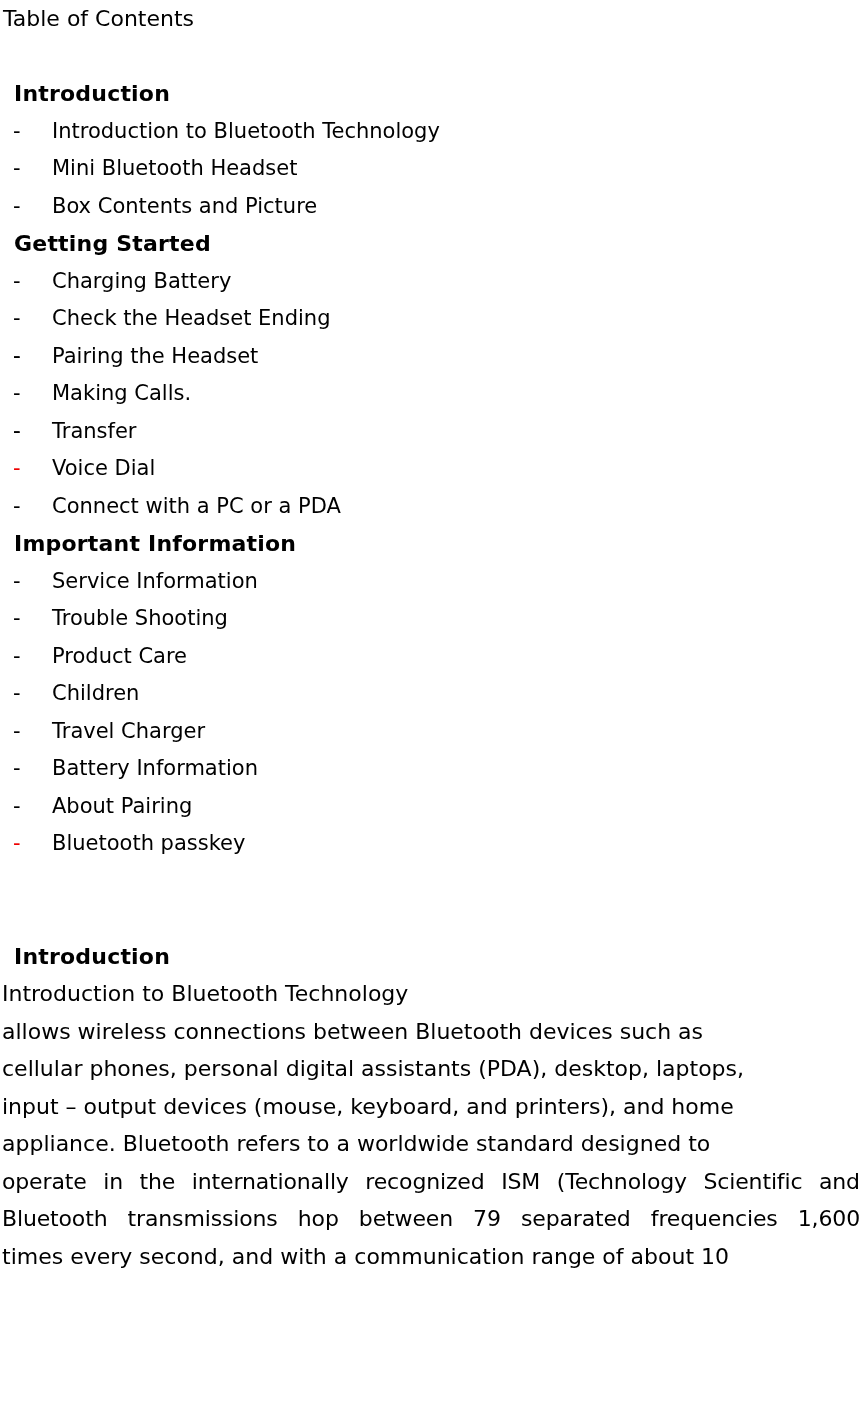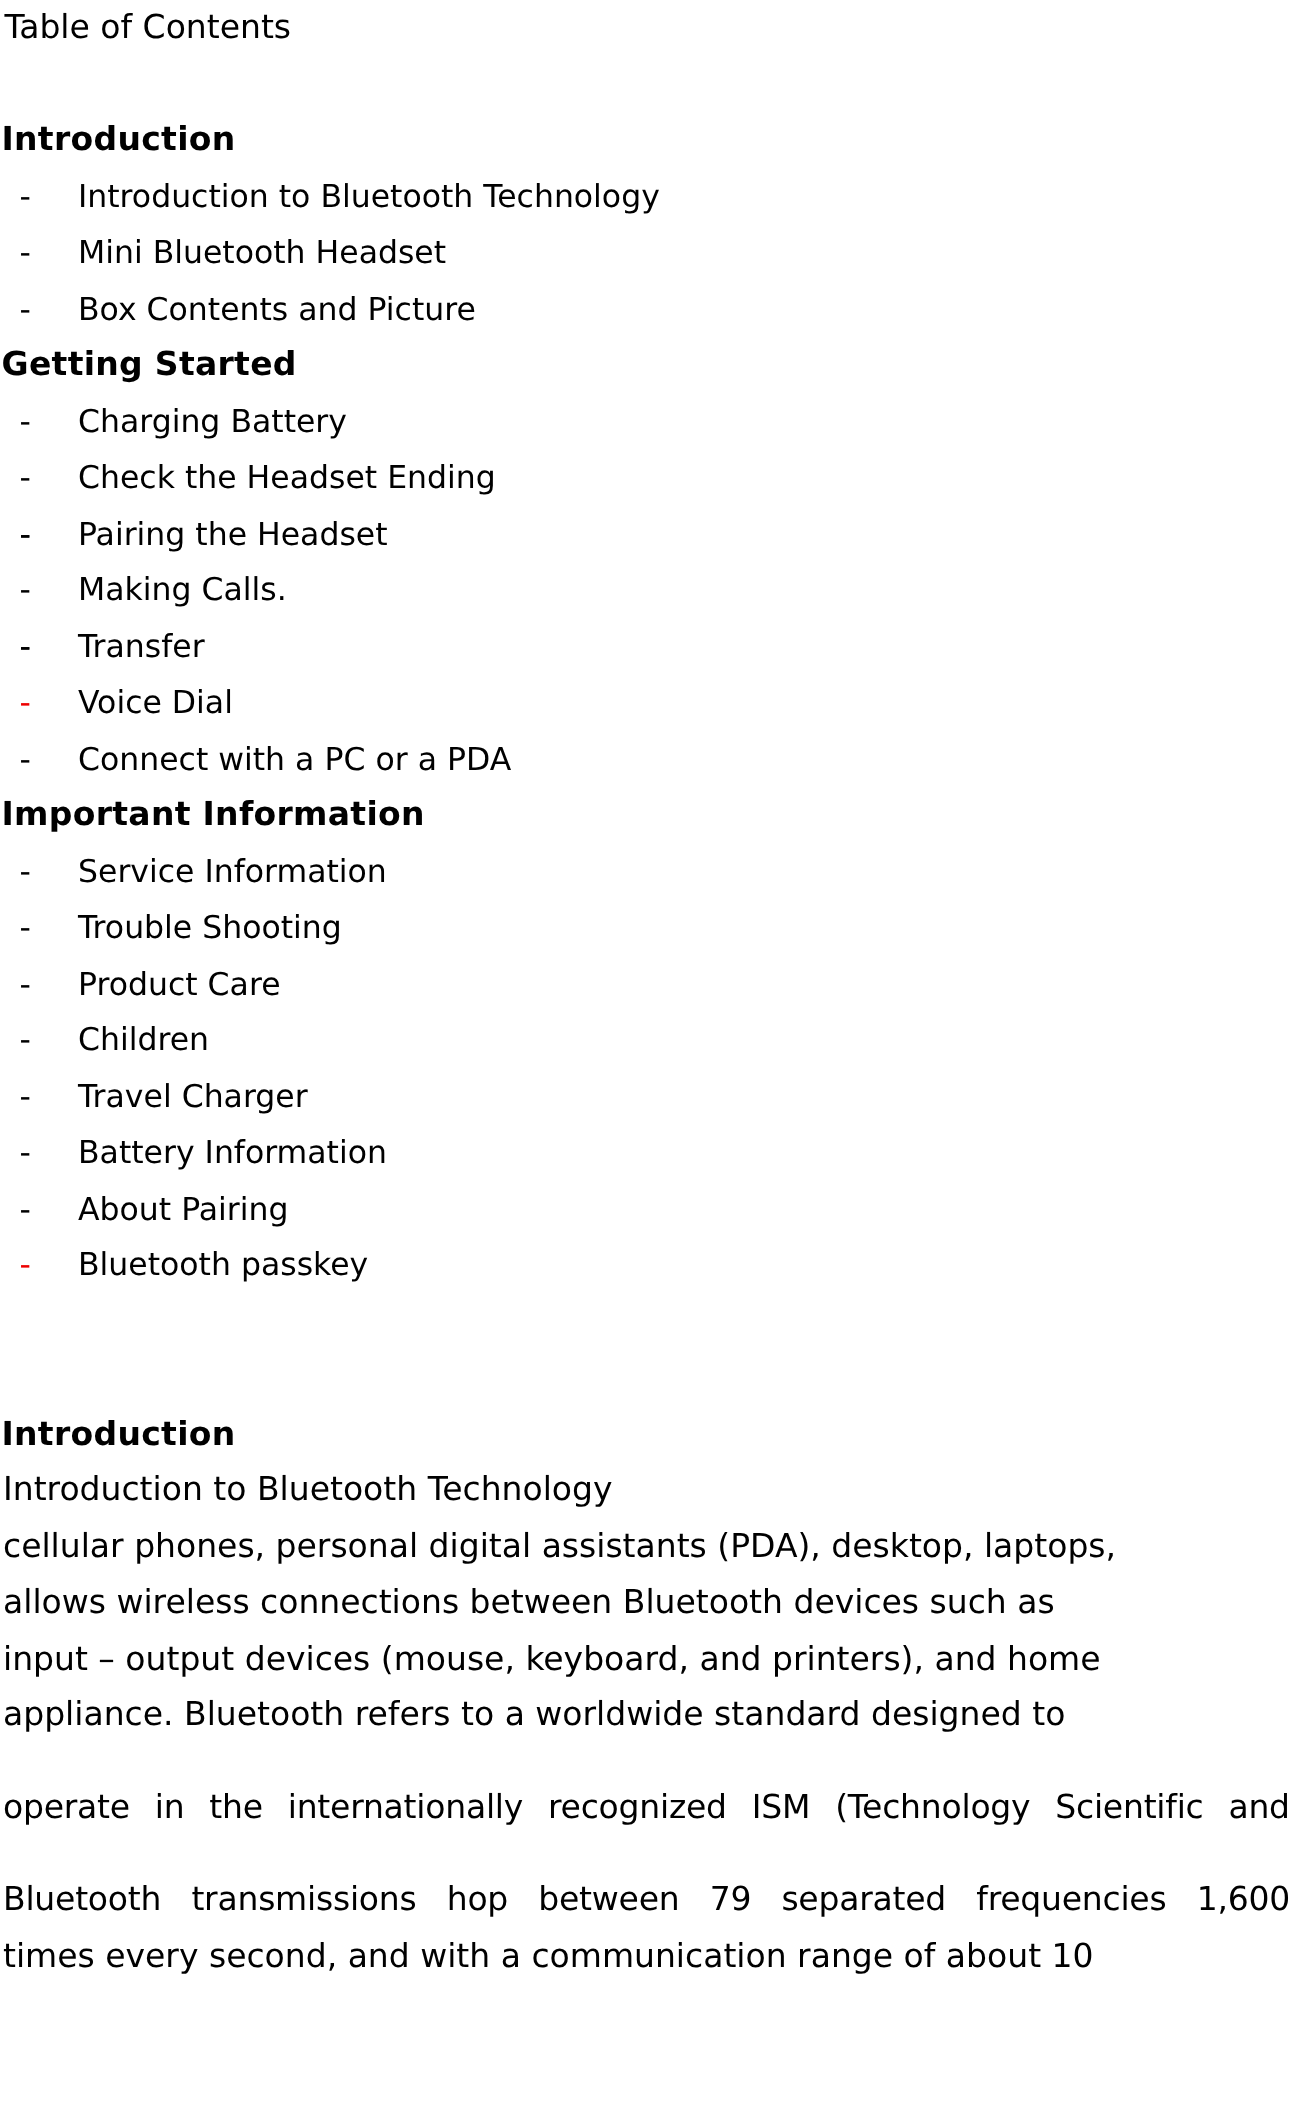--- a/index.html
+++ b/index.html
@@ -31,21 +31,21 @@
     padding-left: 3px;
     white-space: pre;
   }
   .spacer-line {
     height: 37.5px;
   }
   .section-heading {
     font-size: 22px;
     line-height: 37.5px;
     font-weight: bold;
-    padding-left: 1px;
+    padding-left: 14px;
     white-space: pre;
     letter-spacing: 0.2px;
   }
   .toc-item {
     font-size: 21px;
     line-height: 37.5px;
     white-space: pre;
     display: block;
     position: relative;
     padding-left: 52px;
@@ -83,21 +83,20 @@
   
   .para-line.justify {
     display: flex;
     justify-content: space-between;
     width: 858px;
     white-space: pre;
   }
   .para-line.justify > span { white-space: pre; }
   .para-line.tight {
     letter-spacing: -0.15px;
-    margin-top: 24px;
   }
 </style>
 </head>
 <body>
 
 <div class="page">
 
   <div class="doc-title">Table of Contents</div>
 
   <div class="spacer-line"></div>
@@ -129,22 +128,22 @@
     </div>
 
   <div class="spacer-line"></div>
   <div class="spacer-line"></div>
 
   <div class="section-heading">Introduction</div>
 
   <div class="body-line-plain">Introduction to Bluetooth Technology</div>
 
   <div class="para" id="para-root">
+      <div class="para-line">allows wireless connections between Bluetooth devices such as</div>
       <div class="para-line">cellular phones, personal digital assistants (PDA), desktop, laptops,</div>
-      <div class="para-line">allows wireless connections between Bluetooth devices such as</div>
       <div class="para-line">input – output devices (mouse, keyboard, and printers), and home</div>
       <div class="para-line">appliance. Bluetooth refers to a worldwide standard designed to</div>
       <div class="para-line justify tight"><span>operate</span><span>in</span><span>the</span><span>internationally</span><span>recognized</span><span>ISM</span><span>(Technology</span><span>Scientific</span><span>and</span></div>
       <div class="para-line justify tight"><span>Bluetooth</span><span>transmissions</span><span>hop</span><span>between</span><span>79</span><span>separated</span><span>frequencies</span><span>1,600</span></div>
       <div class="para-line">times every second, and with a communication range of about 10</div>
     </div>
 
 </div>
 
 </body></html>

